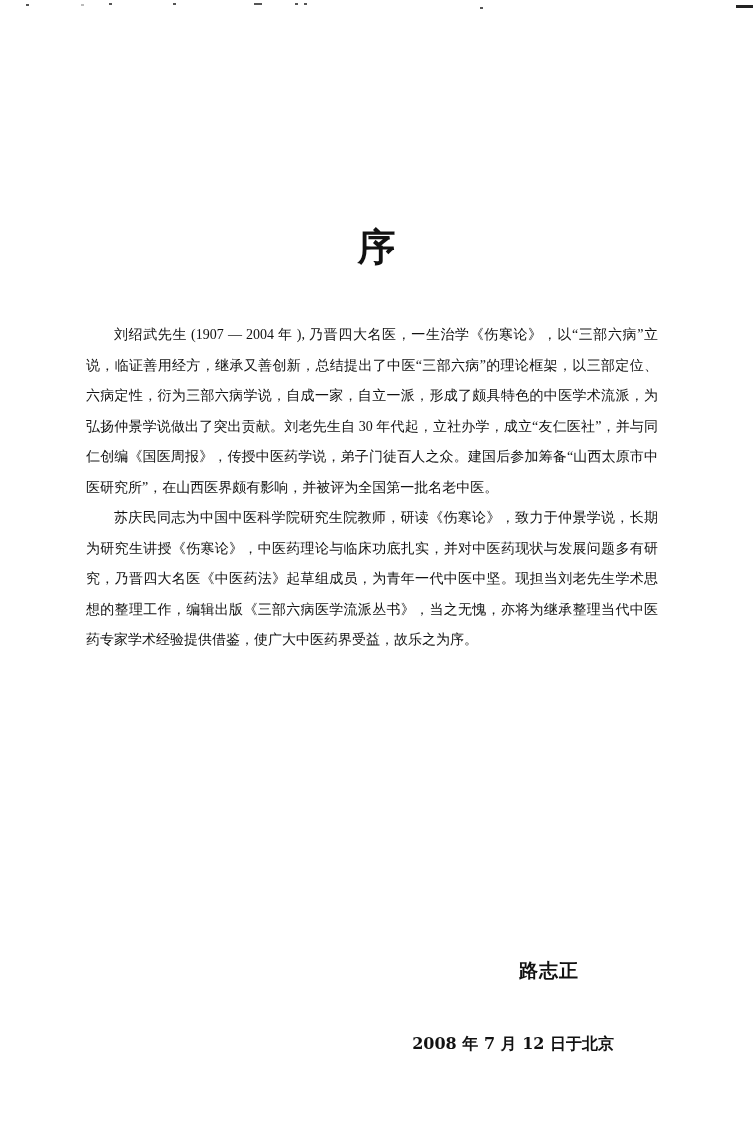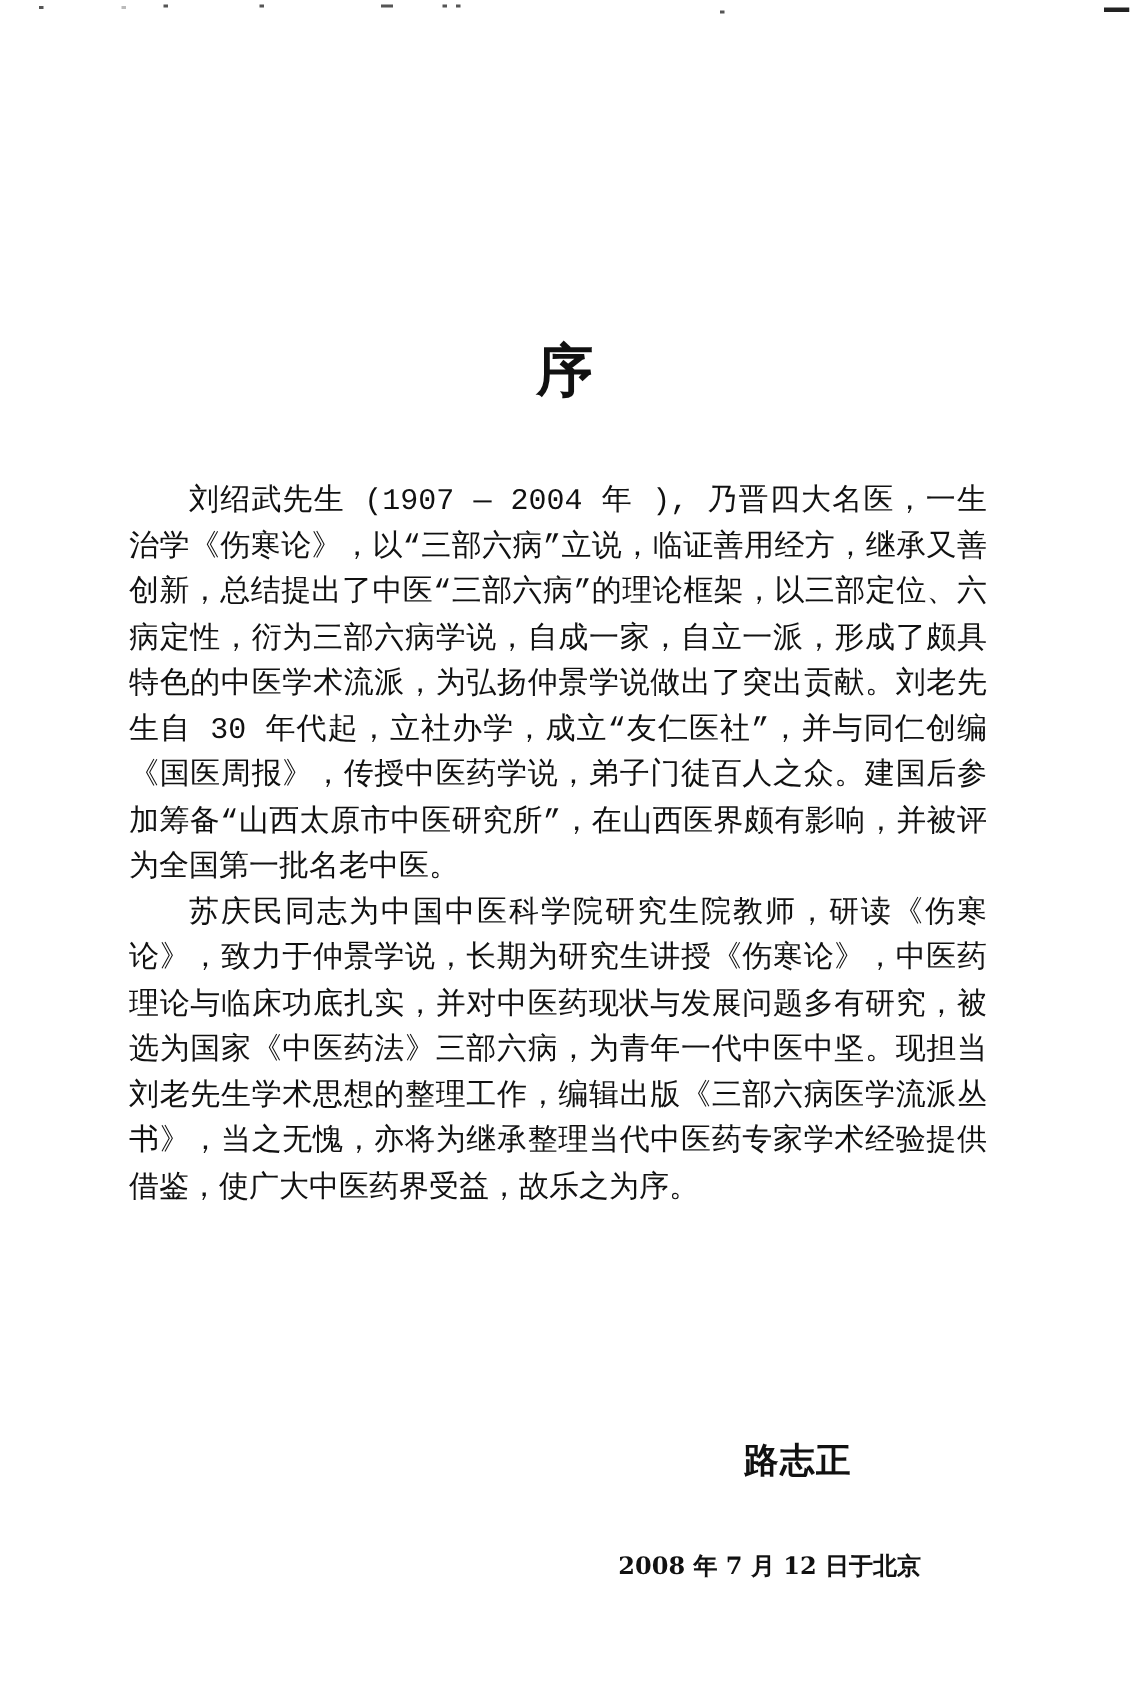--- a/index.html
+++ b/index.html
@@ -8,45 +8,45 @@
     font-family: "DejaVu Serif", "Liberation Serif", serif;
     color: #111;
   }
   .scan-mark { position: absolute; background: #555; height: 2px; }
   .title {
     position: absolute; left: 0; width: 753px; top: 222px;
     text-align: center; font-size: 38px; font-weight: bold; letter-spacing: 0;
   }
   .body-text {
     position: absolute; left: 86px; width: 572px; top: 320px;
-    font-family: Liberation Mono, monospace;
-    font-size: 20px; line-height: 30.5px; text-align: justify;
+    font-family: Liberation Serif, serif;
+    font-size: 14px; line-height: 30.5px; text-align: justify;
   }
   .para { margin: 0; text-indent: 2em; }
   .signature {
     position: absolute; left: 0; width: 614px; text-align: right;
     font-family: "DejaVu Serif", "Liberation Serif", serif; font-weight: bold;
   }
-  .sig-name { top: 958px; font-size: 23px; letter-spacing: 1px; width: 568px; }
+  .sig-name { top: 958px; font-size: 19px; letter-spacing: 1px; width: 568px; margin-left: 11px; }
   .sig-date { top: 990px; font-size: 16px; margin-top: 44px; }
 </style>
 </head>
 <body>
 
 <div class="scan-mark" style="left:26px;top:4px;width:3px;"></div>
 <div class="scan-mark" style="left:81px;top:4px;width:3px;background:#bbb;"></div>
 <div class="scan-mark" style="left:109px;top:3px;width:3px;"></div>
 <div class="scan-mark" style="left:173px;top:3px;width:3px;"></div>
 <div class="scan-mark" style="left:254px;top:3px;width:8px;"></div>
 <div class="scan-mark" style="left:295px;top:3px;width:3px;"></div>
 <div class="scan-mark" style="left:304px;top:3px;width:3px;"></div>
 <div class="scan-mark" style="left:480px;top:7px;width:3px;"></div>
 <div class="scan-mark" style="left:736px;top:5px;width:17px;background:#222;height:3px;"></div>
 
 <div class="title">序</div>
 
 <div class="body-text">
   <p class="para">刘绍武先生 (1907 — 2004 年 ), 乃晋四大名医，一生治学《伤寒论》，以“三部六病”立说，临证善用经方，继承又善创新，总结提出了中医“三部六病”的理论框架，以三部定位、六病定性，衍为三部六病学说，自成一家，自立一派，形成了颇具特色的中医学术流派，为弘扬仲景学说做出了突出贡献。刘老先生自 30 年代起，立社办学，成立“友仁医社”，并与同仁创编《国医周报》，传授中医药学说，弟子门徒百人之众。建国后参加筹备“山西太原市中医研究所”，在山西医界颇有影响，并被评为全国第一批名老中医。</p>
-  <p class="para">苏庆民同志为中国中医科学院研究生院教师，研读《伤寒论》，致力于仲景学说，长期为研究生讲授《伤寒论》，中医药理论与临床功底扎实，并对中医药现状与发展问题多有研究，被选为国家《中医药法》三部六病，为青年一代中医中坚。现担当刘老先生学术思想的整理工作，编辑出版《三部六病医学流派丛书》，当之无愧，亦将为继承整理当代中医药专家学术经验提供借鉴，使广大中医药界受益，故乐之为序。</p>
+  <p class="para">苏庆民同志为中国中医科学院研究生院教师，研读《伤寒论》，致力于仲景学说，长期为研究生讲授《伤寒论》，中医药理论与临床功底扎实，并对中医药现状与发展问题多有研究，乃晋四大名医《中医药法》起草组成员，为青年一代中医中坚。现担当刘老先生学术思想的整理工作，编辑出版《三部六病医学流派丛书》，当之无愧，亦将为继承整理当代中医药专家学术经验提供借鉴，使广大中医药界受益，故乐之为序。</p>
 </div>
 
 <div class="signature sig-name">路志正</div>
 <div class="signature sig-date">2008 年 7 月 12 日于北京</div>
 
 </body></html>

